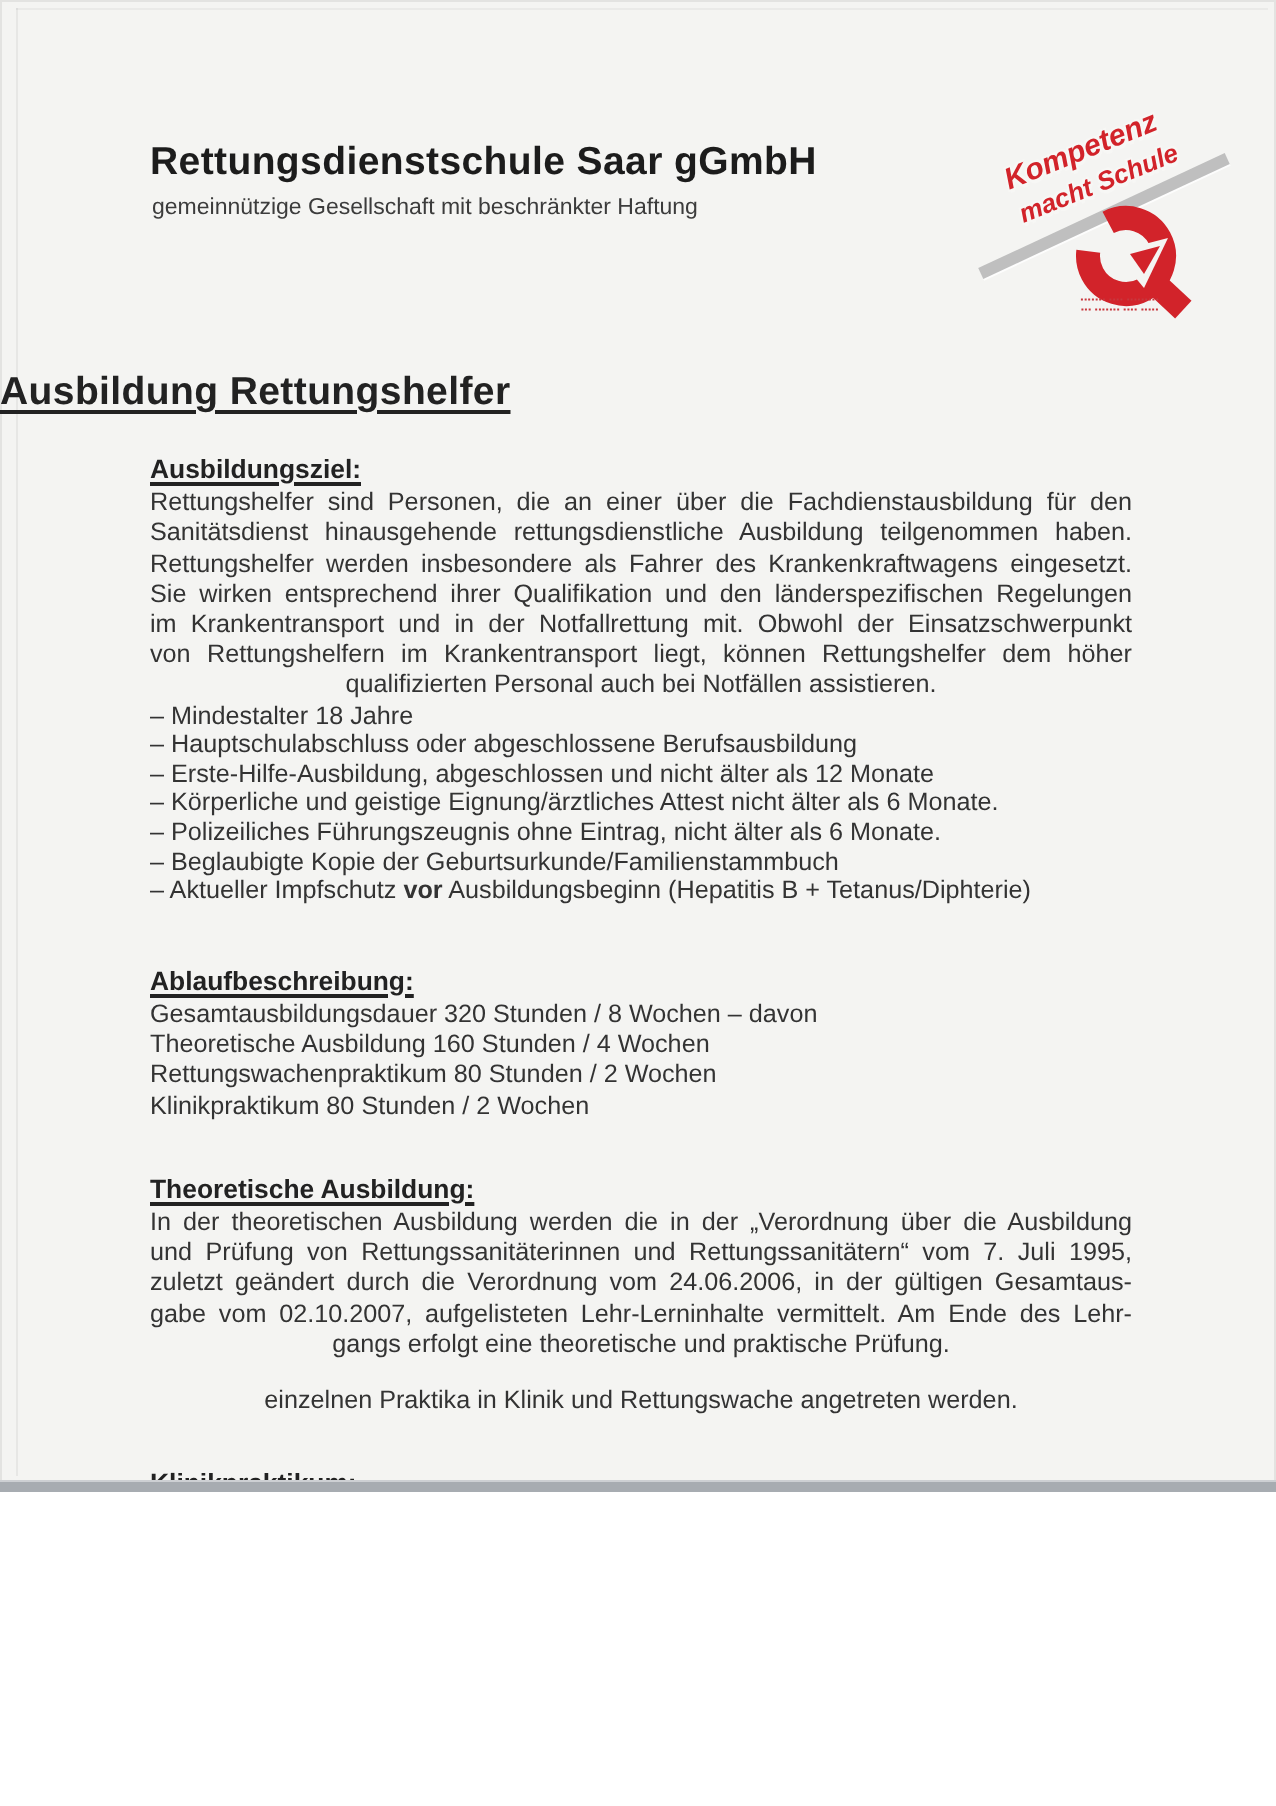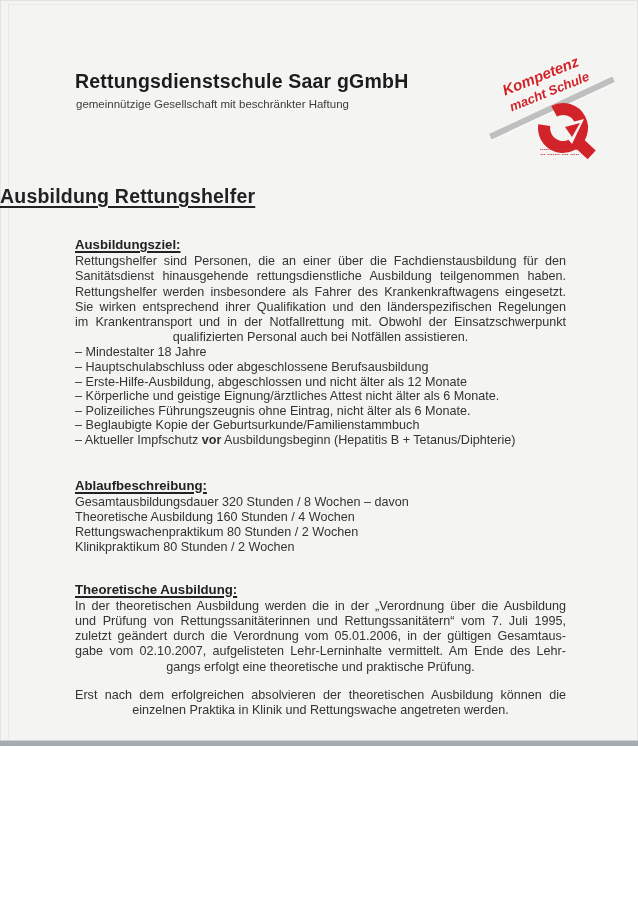--- a/index.html
+++ b/index.html
@@ -30,21 +30,21 @@
   .logo-q { position:absolute; left:40px; top:42px; width:72px; height:64px; z-index:2; }
   .logo-small { position:absolute; left:22px; top:92px; width:92px; z-index:2; text-align:center;
     font-size:4px; line-height:5px; color:#c8373d; letter-spacing:0.4px; filter:blur(0.3px); white-space:nowrap; }
 
   
   .doc-title { position:absolute; left:0; top:185px; width:100%; text-align:left;
     font-size:19.5px; font-weight:bold; color:#222222;
     text-decoration:underline; text-decoration-thickness:2px; text-underline-offset:3px; letter-spacing:0.2px; }
 
   
-  .content { position:absolute; left:75px; top:237px; width:491px; font-size:12.6px; line-height:15.2px; }
+  .content { position:absolute; left:75px; top:227px; width:491px; font-size:12.6px; line-height:15.2px; }
   .sec-heading { margin:0 0 2px 0; font-size:13.2px; font-weight:bold; color:#222222;
     text-decoration:underline; text-decoration-thickness:1.5px; text-underline-offset:2px; white-space:nowrap; }
   .mt-zul  { margin-top:27px; }
   .mt-abl  { margin-top:30px; }
   .mt-theo { margin-top:26px; }
   .mt-kli  { margin-top:26px; }
   .jline { white-space:nowrap; text-align:justify; text-align-last:justify; }
   .jlast { white-space:nowrap; text-align:center; }
   .pline { white-space:nowrap; text-align:left; }
   .list  { line-height:14.6px; }
@@ -85,20 +85,21 @@
 
   <div class="content">
 
     <h3 class="sec-heading">Ausbildungsziel:</h3>
     <div>
       <div class="jline">Rettungshelfer sind Personen, die an einer über die Fachdienstausbildung für den</div>
       <div class="jline">Sanitätsdienst hinausgehende rettungsdienstliche Ausbildung teilgenommen haben.</div>
       <div class="jline">Rettungshelfer werden insbesondere als Fahrer des Krankenkraftwagens eingesetzt.</div>
       <div class="jline">Sie wirken entsprechend ihrer Qualifikation und den länderspezifischen Regelungen</div>
       <div class="jline">im Krankentransport und in der Notfallrettung mit. Obwohl der Einsatzschwerpunkt</div>
+      <div class="jline">von Rettungshelfern im Krankentransport liegt, können Rettungshelfer dem höher</div>
       <div class="jlast">qualifizierten Personal auch bei Notfällen assistieren.</div>
     </div>
 
     <div class="list">
       <div class="pline">– Mindestalter 18 Jahre</div>
       <div class="pline">– Hauptschulabschluss oder abgeschlossene Berufsausbildung</div>
       <div class="pline">– Erste-Hilfe-Ausbildung, abgeschlossen und nicht älter als 12 Monate</div>
       <div class="pline">– Körperliche und geistige Eignung/ärztliches Attest nicht älter als 6 Monate.</div>
       <div class="pline">– Polizeiliches Führungszeugnis ohne Eintrag, nicht älter als 6 Monate.</div>
       <div class="pline">– Beglaubigte Kopie der Geburtsurkunde/Familienstammbuch</div>
@@ -110,26 +111,25 @@
       <div class="pline">Gesamtausbildungsdauer 320 Stunden / 8 Wochen – davon</div>
       <div class="pline">Theoretische Ausbildung 160 Stunden / 4 Wochen</div>
       <div class="pline">Rettungswachenpraktikum 80 Stunden / 2 Wochen</div>
       <div class="pline">Klinikpraktikum 80 Stunden / 2 Wochen</div>
     </div>
 
     <h3 class="sec-heading mt-theo">Theoretische Ausbildung:</h3>
     <div>
       <div class="jline">In der theoretischen Ausbildung werden die in der „Verordnung über die Ausbildung</div>
       <div class="jline">und Prüfung von Rettungssanitäterinnen und Rettungssanitätern“ vom 7. Juli 1995,</div>
-      <div class="jline">zuletzt geändert durch die Verordnung vom 05.01.2006, in der gültigen Gesamtaus-</div>
+      <div class="jline">zuletzt geändert durch die Verordnung vom 24.06.2006, in der gültigen Gesamtaus-</div>
       <div class="jline">gabe vom 02.10.2007, aufgelisteten Lehr-Lerninhalte vermittelt. Am Ende des Lehr-</div>
       <div class="jlast">gangs erfolgt eine theoretische und praktische Prüfung.</div>
     </div>
     <div class="para2">
-      <div class="jline">Erst nach dem erfolgreichen absolvieren der theoretischen Ausbildung können die</div>
       <div class="jlast">einzelnen Praktika in Klinik und Rettungswache angetreten werden.</div>
     </div>
 
     <h3 class="sec-heading mt-kli">Klinikpraktikum:</h3>
 
   </div>
 
   <div class="watermark">blog</div>
   <div class="page-number">14</div>
 

